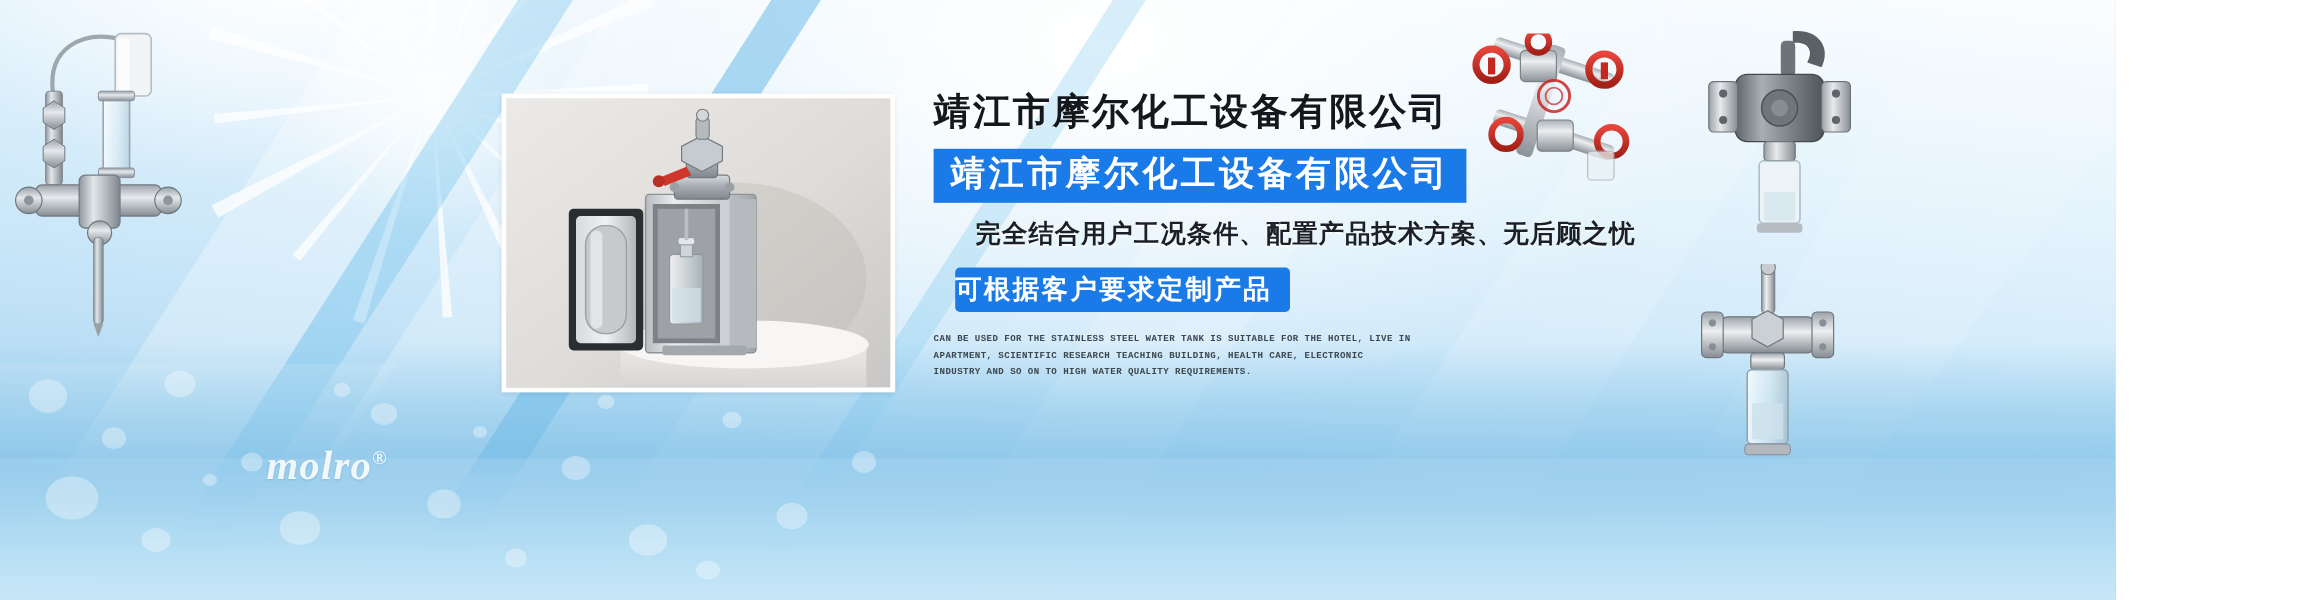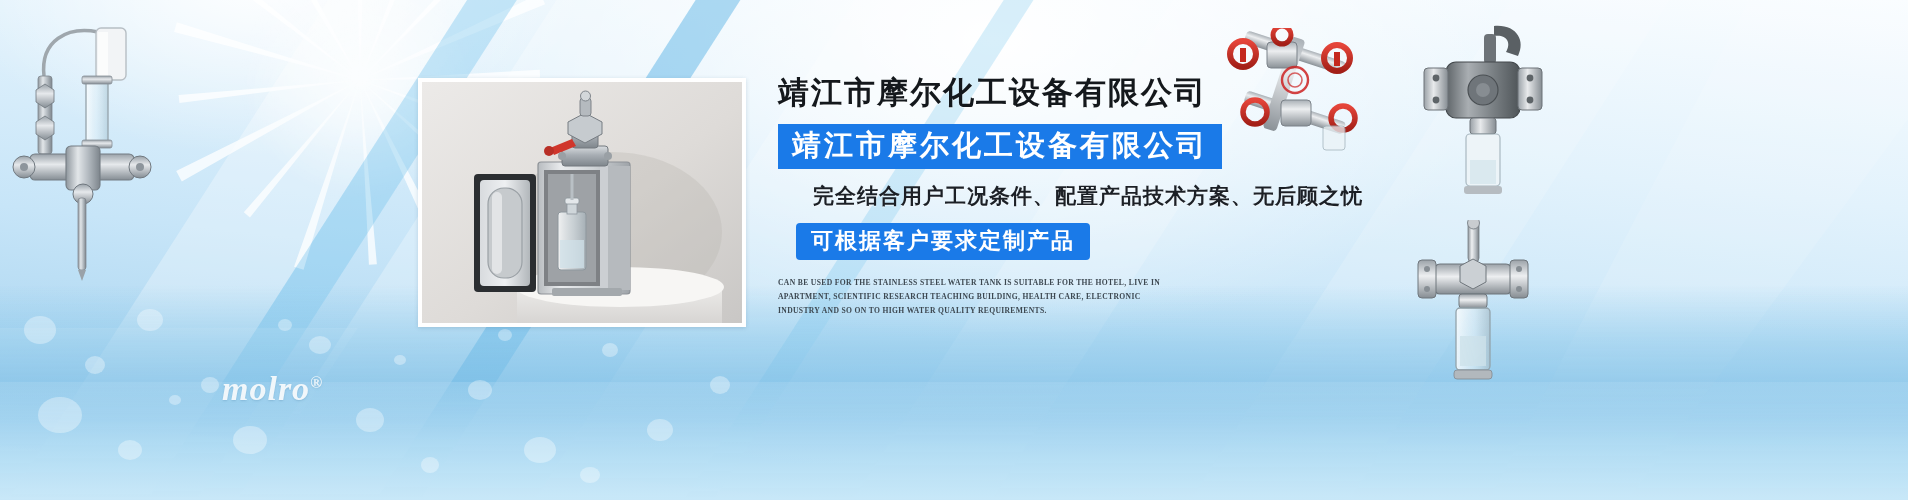--- a/index.html
+++ b/index.html
@@ -6,21 +6,21 @@
     margin: 0;
     padding: 0;
     background: #ffffff;
   }
   body {
     font-family: "Liberation Sans", "DejaVu Sans", sans-serif;
   }
 
   .banner {
     position: relative;
-    width: 1908px;
+    width: 1763px;
     height: 500px;
     overflow: hidden;
     background: linear-gradient(170deg, #ffffff 0%, #eef7fd 18%, #d9edfa 42%, #c3e3f7 62%, #a9d6f2 82%, #bfe0f5 100%);
   }
 
   
   .bg-sky {
     position: absolute;
     inset: 0;
     background:
@@ -132,29 +132,29 @@
   }
   .custom-pill {
     display: inline-block;
     margin-top: 15px;
     margin-left: 18px;
     background: #1a7ae8;
     color: #ffffff;
     font-size: 22px;
     font-weight: bold;
     letter-spacing: 2px;
-    padding: 5px 15px 7px 15px;
+    padding: 5px 15px 7px 0;
     border-radius: 4px;
     line-height: 1.15;
     white-space: nowrap;
   }
   .eng-caption {
     margin-top: 16px;
     width: 400px;
-    font-family: Liberation Serif, serif;
+    font-family: Liberation Mono, monospace;
     font-size: 7.6px;
     font-weight: bold;
     letter-spacing: 0.35px;
     line-height: 1.85;
     color: #3c4750;
     text-transform: uppercase;
   }
 
   
   .prod {

